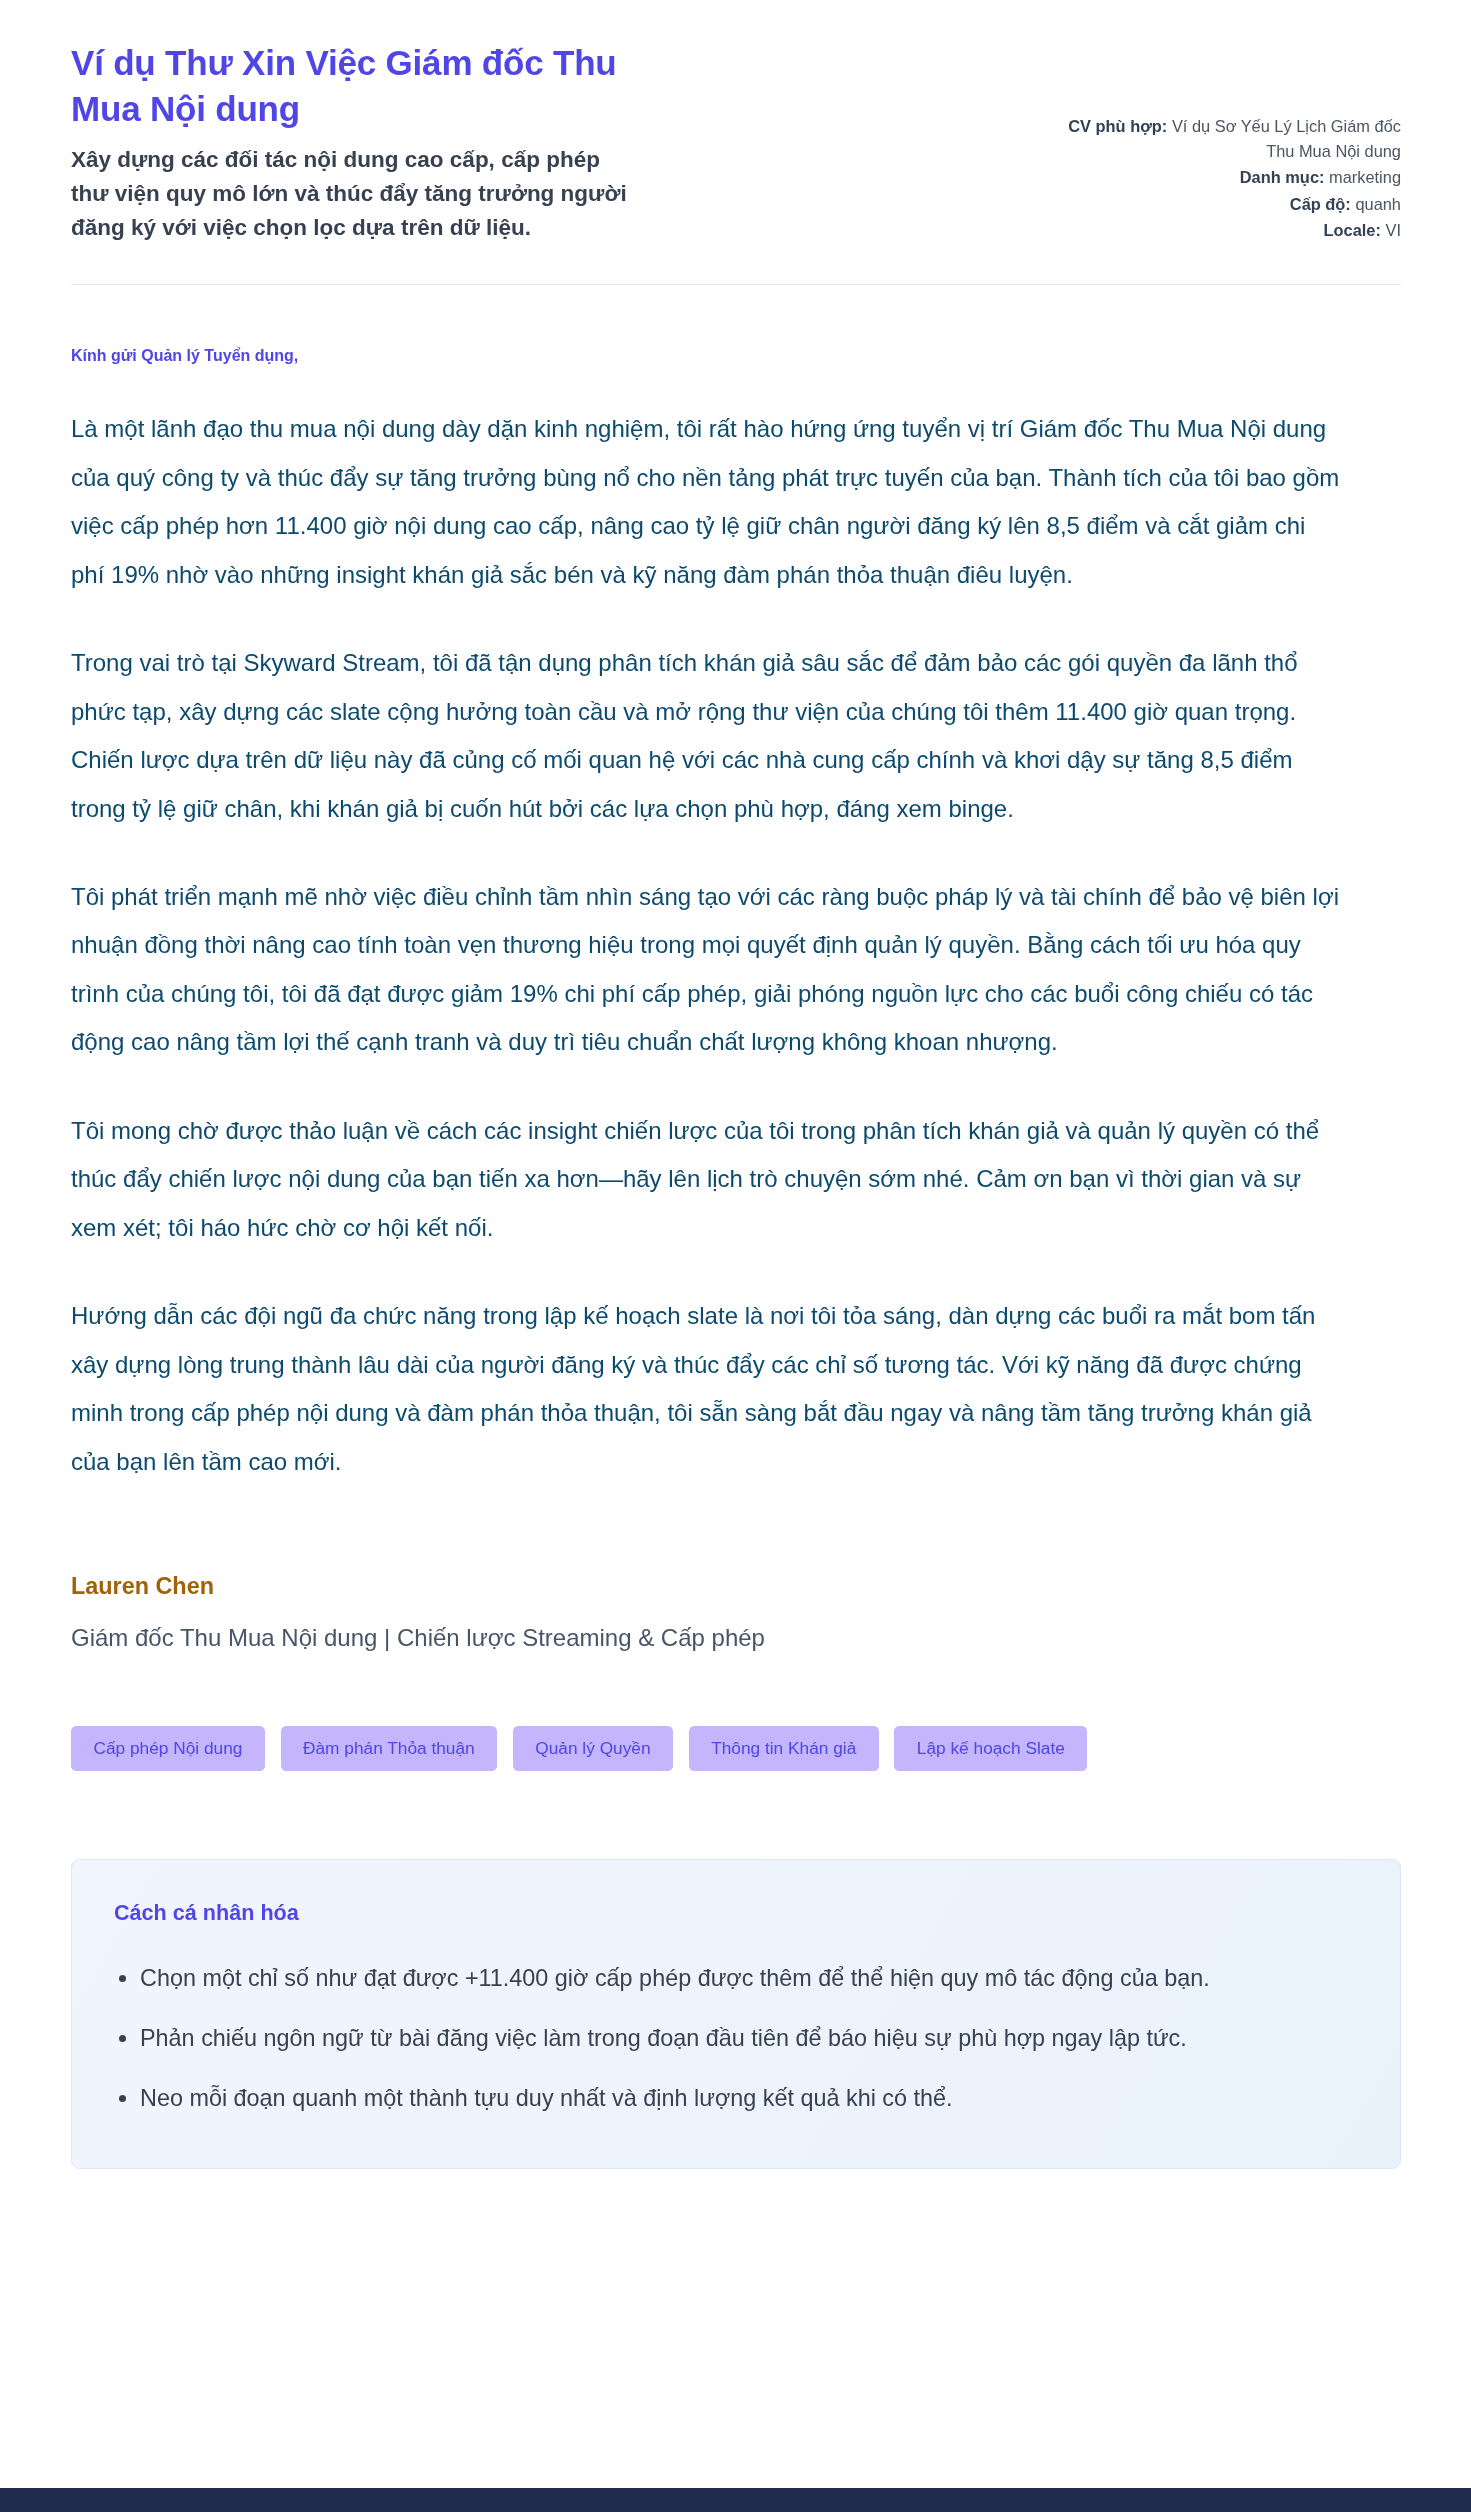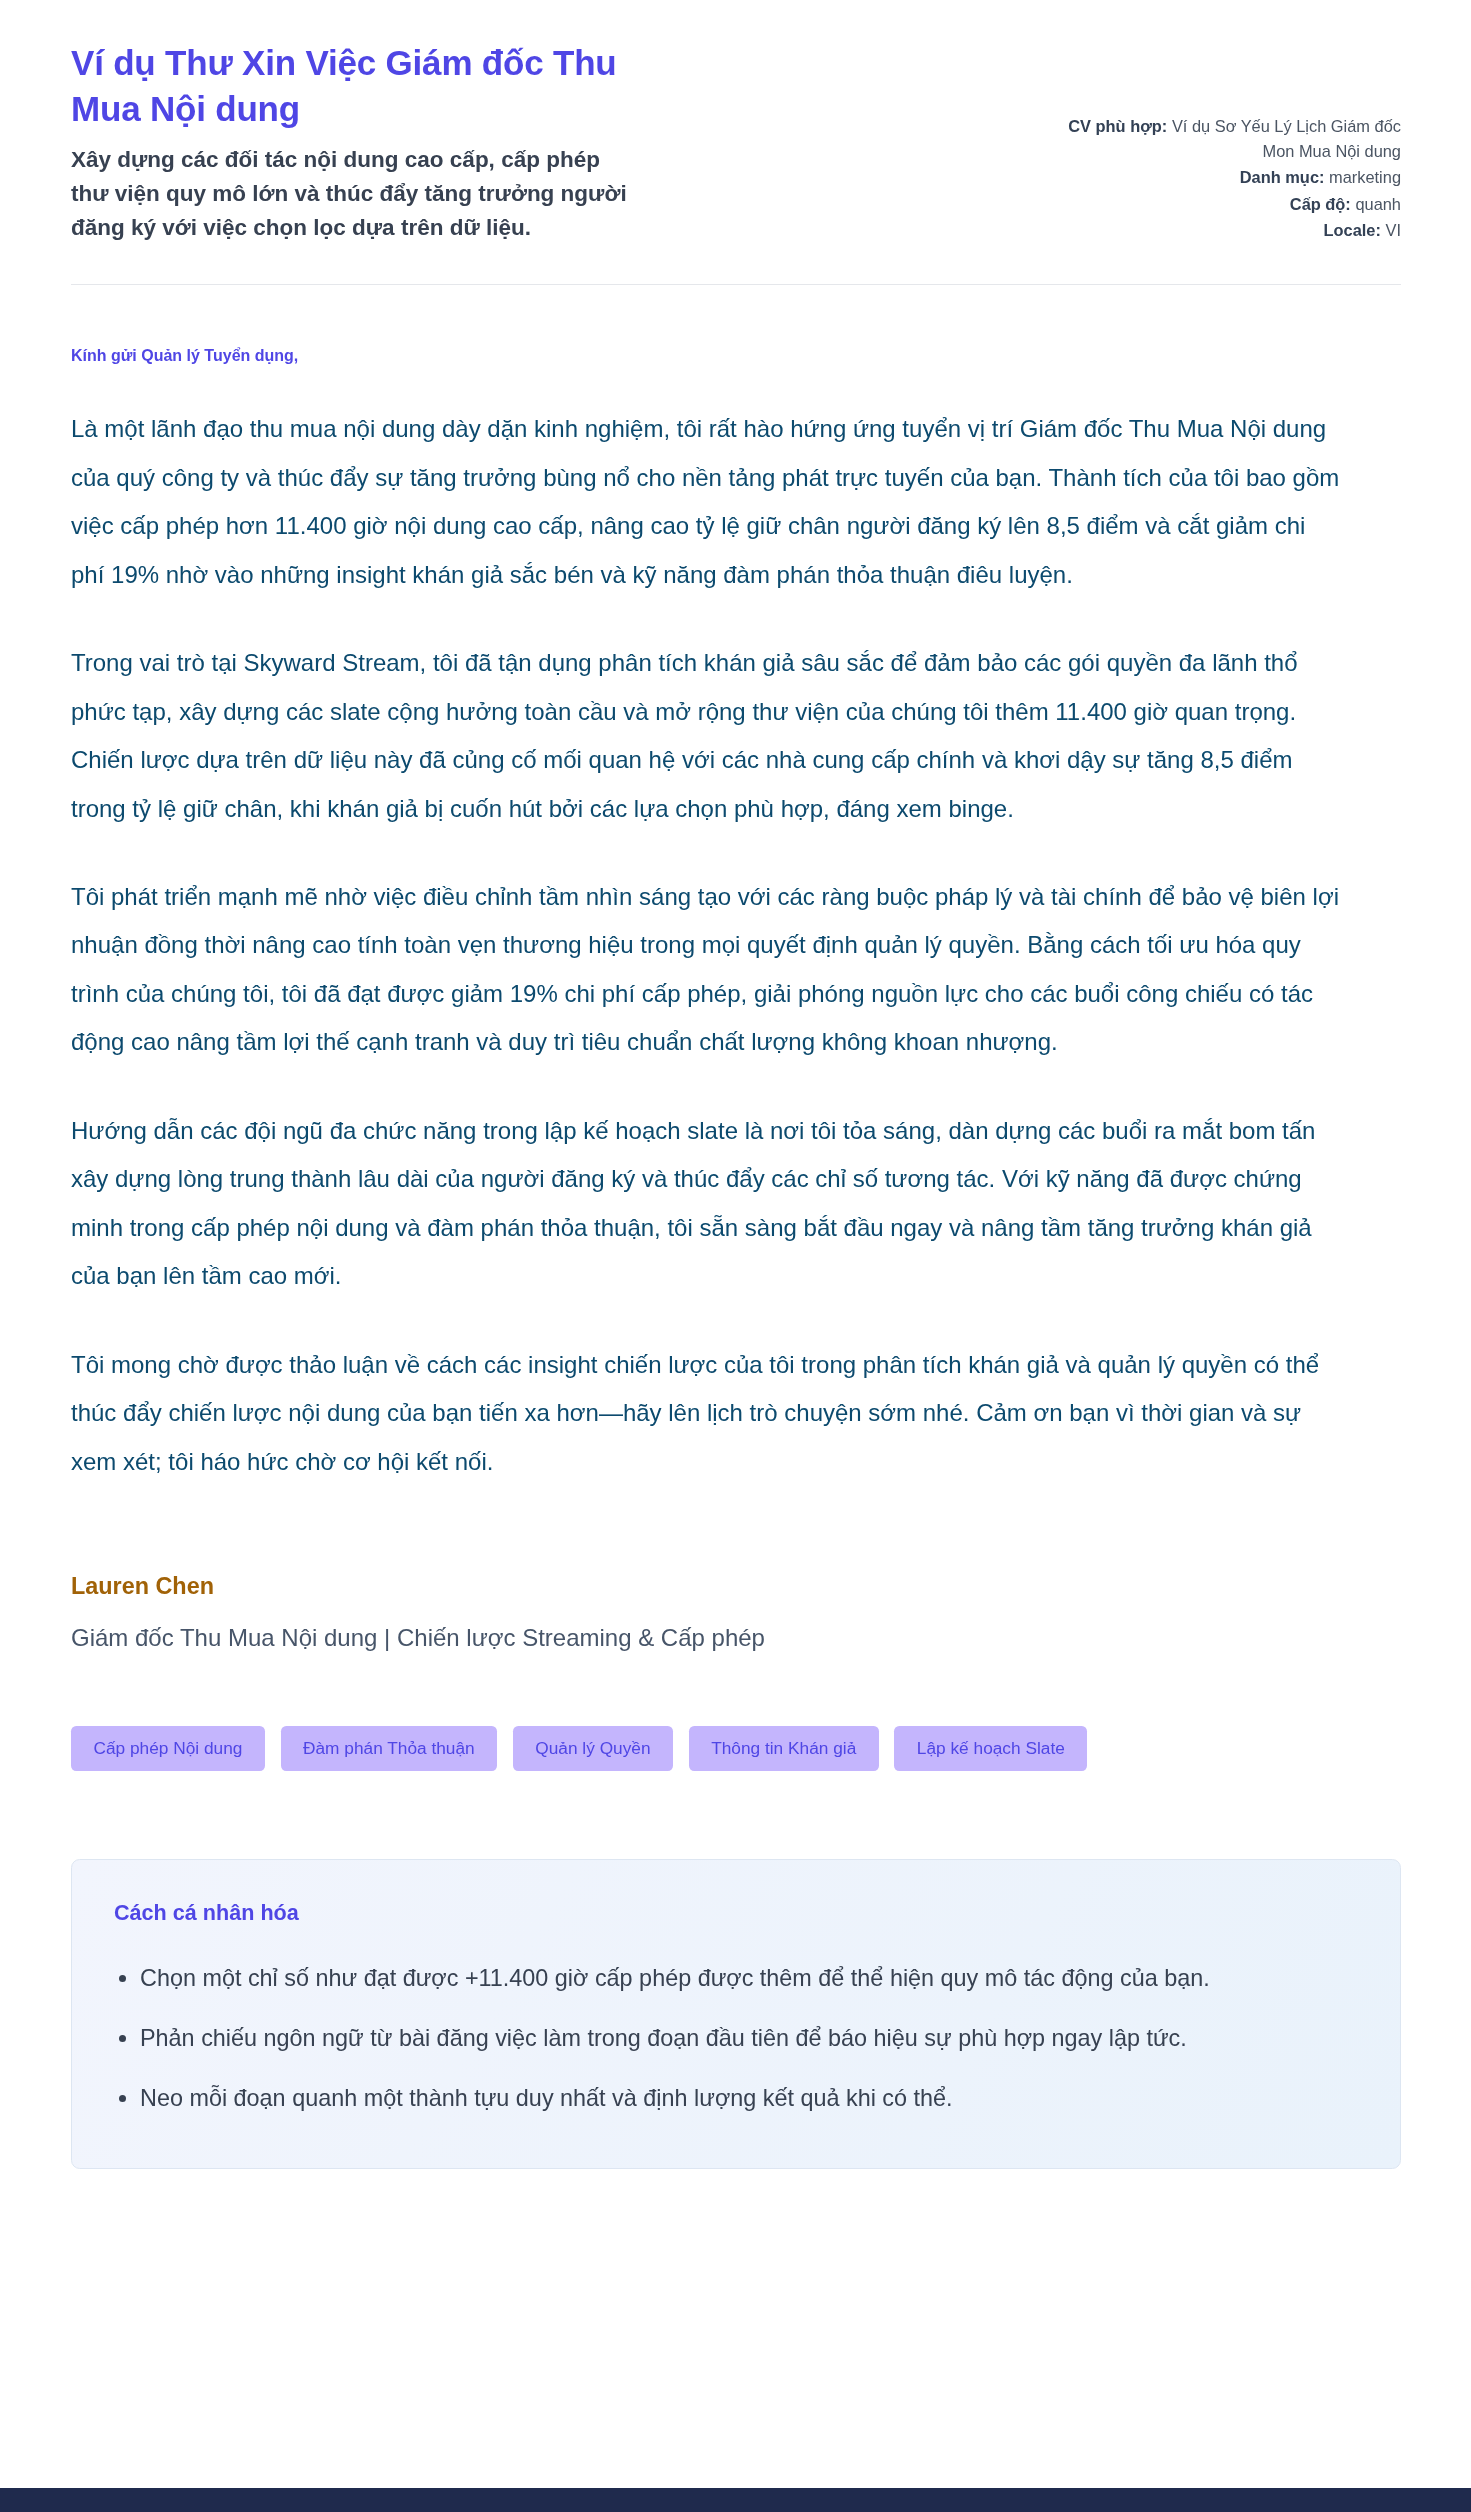--- a/index.html
+++ b/index.html
@@ -125,36 +125,36 @@
 <body>
 
 <div class="content">
 
   <header class="header">
     <div class="header-left">
       <h1 class="title">Ví dụ Thư Xin Việc Giám đốc Thu Mua Nội dung</h1>
       <div class="subtitle">Xây dựng các đối tác nội dung cao cấp, cấp phép thư viện quy mô lớn và thúc đẩy tăng trưởng người đăng ký với việc chọn lọc dựa trên dữ liệu.</div>
     </div>
     <aside class="meta">
-      <div class="meta-row"><span class="meta-label">CV phù hợp:</span> <span>Ví dụ Sơ Yếu Lý Lịch Giám đốc Mon Mua Nội dung</span></div>
+      <div class="meta-row"><span class="meta-label">CV phù hợp:</span> <span>Ví dụ Sơ Yếu Lý Lịch Giám đốc Thu Mua Nội dung</span></div>
       <div class="meta-row"><span class="meta-label">Danh mục:</span> <span>marketing</span></div>
       <div class="meta-row"><span class="meta-label">Cấp độ:</span> <span>quanh</span></div>
       <div class="meta-row"><span class="meta-label">Locale:</span> <span>VI</span></div>
     </aside>
   </header>
 
   <hr class="divider">
 
   <section>
     <div class="greeting">Kính gửi Quản lý Tuyển dụng,</div>
     <p class="para">Là một lãnh đạo thu mua nội dung dày dặn kinh nghiệm, tôi rất hào hứng ứng tuyển vị trí Giám đốc Thu Mua Nội dung của quý công ty và thúc đẩy sự tăng trưởng bùng nổ cho nền tảng phát trực tuyến của bạn. Thành tích của tôi bao gồm việc cấp phép hơn 11.400 giờ nội dung cao cấp, nâng cao tỷ lệ giữ chân người đăng ký lên 8,5 điểm và cắt giảm chi phí 19% nhờ vào những insight khán giả sắc bén và kỹ năng đàm phán thỏa thuận điêu luyện.</p>
     <p class="para">Trong vai trò tại Skyward Stream, tôi đã tận dụng phân tích khán giả sâu sắc để đảm bảo các gói quyền đa lãnh thổ phức tạp, xây dựng các slate cộng hưởng toàn cầu và mở rộng thư viện của chúng tôi thêm 11.400 giờ quan trọng. Chiến lược dựa trên dữ liệu này đã củng cố mối quan hệ với các nhà cung cấp chính và khơi dậy sự tăng 8,5 điểm trong tỷ lệ giữ chân, khi khán giả bị cuốn hút bởi các lựa chọn phù hợp, đáng xem binge.</p>
     <p class="para">Tôi phát triển mạnh mẽ nhờ việc điều chỉnh tầm nhìn sáng tạo với các ràng buộc pháp lý và tài chính để bảo vệ biên lợi nhuận đồng thời nâng cao tính toàn vẹn thương hiệu trong mọi quyết định quản lý quyền. Bằng cách tối ưu hóa quy trình của chúng tôi, tôi đã đạt được giảm 19% chi phí cấp phép, giải phóng nguồn lực cho các buổi công chiếu có tác động cao nâng tầm lợi thế cạnh tranh và duy trì tiêu chuẩn chất lượng không khoan nhượng.</p>
+    <p class="para">Tôi mong chờ được thảo luận về cách các insight chiến lược của tôi trong phân tích khán giả và quản lý quyền có thể thúc đẩy chiến lược nội dung của bạn tiến xa hơn—hãy lên lịch trò chuyện sớm nhé. Cảm ơn bạn vì thời gian và sự xem xét; tôi háo hức chờ cơ hội kết nối.</p>
     <p class="para">Hướng dẫn các đội ngũ đa chức năng trong lập kế hoạch slate là nơi tôi tỏa sáng, dàn dựng các buổi ra mắt bom tấn xây dựng lòng trung thành lâu dài của người đăng ký và thúc đẩy các chỉ số tương tác. Với kỹ năng đã được chứng minh trong cấp phép nội dung và đàm phán thỏa thuận, tôi sẵn sàng bắt đầu ngay và nâng tầm tăng trưởng khán giả của bạn lên tầm cao mới.</p>
-    <p class="para">Tôi mong chờ được thảo luận về cách các insight chiến lược của tôi trong phân tích khán giả và quản lý quyền có thể thúc đẩy chiến lược nội dung của bạn tiến xa hơn—hãy lên lịch trò chuyện sớm nhé. Cảm ơn bạn vì thời gian và sự xem xét; tôi háo hức chờ cơ hội kết nối.</p>
     <div class="sig-name">Lauren Chen</div>
     <div class="sig-title">Giám đốc Thu Mua Nội dung | Chiến lược Streaming &amp; Cấp phép</div>
   </section>
 
   <div class="tags">
     <span class="chip">Cấp phép Nội dung</span>
     <span class="chip">Đàm phán Thỏa thuận</span>
     <span class="chip">Quản lý Quyền</span>
     <span class="chip">Thông tin Khán giả</span>
     <span class="chip">Lập kế hoạch Slate</span>

